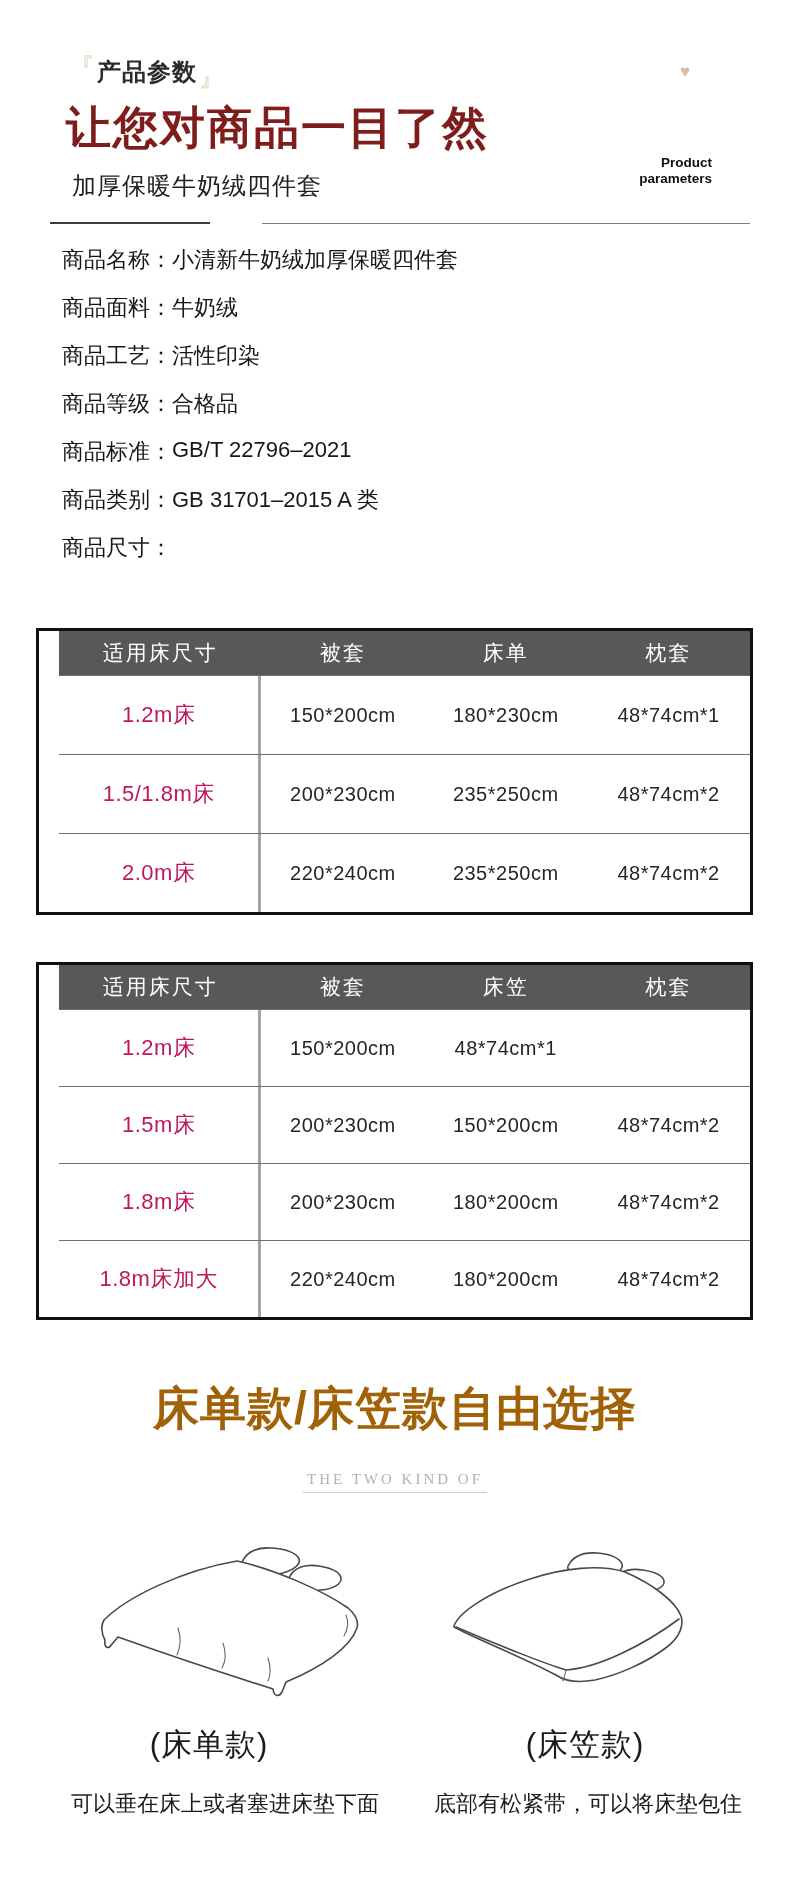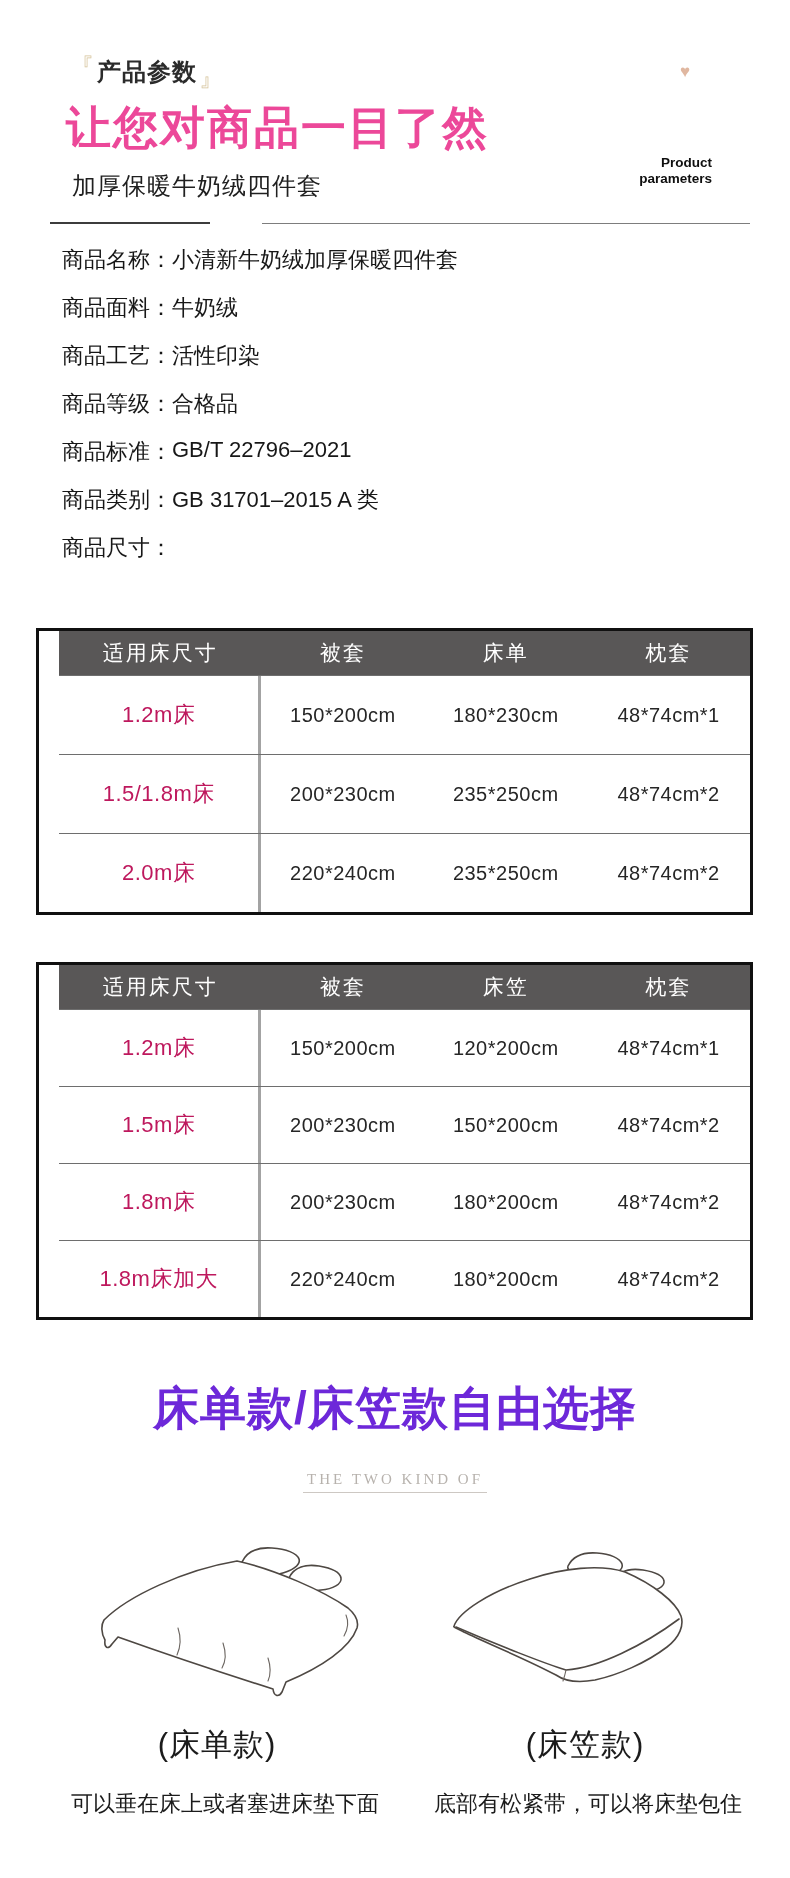--- a/index.html
+++ b/index.html
@@ -7,21 +7,21 @@
   .page {
     position:relative; width:790px; height:1878px; background:#ffffff;
     font-family:"Liberation Sans","DejaVu Sans",sans-serif; color:#1a1a1a;
     overflow:hidden; margin:0 auto;
   }
   
   .tag { position:absolute; left:70px; top:56px; font-size:24px; font-weight:600; color:#2b2b2b; letter-spacing:1px; }
   .tag .bracket { color:#d6c49c; font-weight:400; }
   .tag .bracket.open  { position:relative; top:-5px; margin-right:2px; }
   .tag .bracket.close { position:relative; top:6px;  margin-left:2px; }
-  .main-title { position:absolute; left:66px; top:98px; font-size:45px; font-weight:900; color:#ec4899; letter-spacing:2px; }
+  .main-title { position:absolute; left:66px; top:98px; font-size:45px; font-weight:900; color:#7f1d1d; letter-spacing:2px; }
   .subtitle { position:absolute; left:72px; top:170px; font-size:24px; color:#202020; letter-spacing:1px; }
   .heart { position:absolute; left:680px; top:62px; font-size:17px; color:#e0b7a0; }
   .product-params { position:absolute; left:552px; top:155px; width:160px; text-align:right;
     font-size:13.5px; font-weight:bold; color:#0f0f0f; line-height:1.2; }
   .divider-a { position:absolute; left:50px;  top:222px; width:160px; height:2px; background:#3c3c3c; }
   .divider-b { position:absolute; left:262px; top:223px; width:488px; height:1px; background:#7d7d7d; }
   
   .specs { position:absolute; left:62px; top:245px; }
   .spec-row { height:48px; display:flex; font-size:22px; color:#171717; }
   .spec-label { white-space:pre; }
@@ -34,29 +34,29 @@
   .th { color:#ffffff; font-size:21px; text-align:center; letter-spacing:2px; }
   .col1 { width:29.3%; }
   .colx { width:23.5666%; }
   .trow { display:flex; align-items:stretch; height:79px; border-top:1px solid #6e6e6e; }
   .t1 .trow:first-of-type, .t2 .trow:first-of-type { border-top:none; }
   .t2 .trow { height:77px; }
   .td { display:flex; align-items:center; justify-content:center; font-size:20px; color:#262626; letter-spacing:0.5px; }
   .td.col1 { font-size:22px; border-right:3px solid #a3a3a3; color:#be185d; }
   
   .choice-title { position:absolute; left:0; top:1378px; width:100%; text-align:center;
-    font-size:46px; font-weight:900; color:#6d28d9; letter-spacing:1px; }
+    font-size:46px; font-weight:900; color:#a16207; letter-spacing:1px; }
   .choice-sub { position:absolute; left:0; top:1470px; width:100%; text-align:center; }
   .choice-sub span { display:inline-block; font-size:15px; letter-spacing:3px; color:#b7b2ad;
     border-bottom:1px solid #cdc8c3; padding:0 4px 4px 4px;font-family:Liberation Serif, serif; }
   .bed { position:absolute; }
   .bed-left  { left:92px;  top:1540px; }
   .bed-right { left:438px; top:1546px; }
   .option-label { position:absolute; top:1724px; text-align:center; font-size:31px; color:#1b1b1b; letter-spacing:1px; }
-  .option-label.left  { left:52px;  width:330px; }
+  .option-label.left  { left:44px;  width:330px; }
   .option-label.right { left:420px; width:330px; }
   .option-caption { position:absolute; top:1789px; text-align:center; font-size:22px; color:#1b1b1b; }
   .option-caption.left  { left:30px;  width:390px; }
   .option-caption.right { left:427px; width:322px; }
   svg .ln { fill:none; stroke:#4e4843; stroke-width:1.6; stroke-linecap:round; stroke-linejoin:round; }
   svg .fl { fill:#ffffff; stroke:#4e4843; stroke-width:1.6; stroke-linejoin:round; }
   svg .thin { fill:none; stroke:#6b6560; stroke-width:1.1; stroke-linecap:round; }
 </style>
 </head>
 <body>
@@ -137,21 +137,20 @@
   <div class="size-table t2">
     <div class="thead">
       <div class="th col1">适用床尺寸</div>
       <div class="th colx">被套</div>
       <div class="th colx">床笠</div>
       <div class="th colx">枕套</div>
     </div>
     <div class="trow">
       <div class="td col1">1.2m床</div>
       <div class="td colx">150*200cm</div>
-      <div class="td colx">120*200cm</div>
       <div class="td colx">48*74cm*1</div>
     </div>
     <div class="trow">
       <div class="td col1">1.5m床</div>
       <div class="td colx">200*230cm</div>
       <div class="td colx">150*200cm</div>
       <div class="td colx">48*74cm*2</div>
     </div>
     <div class="trow">
       <div class="td col1">1.8m床</div>

